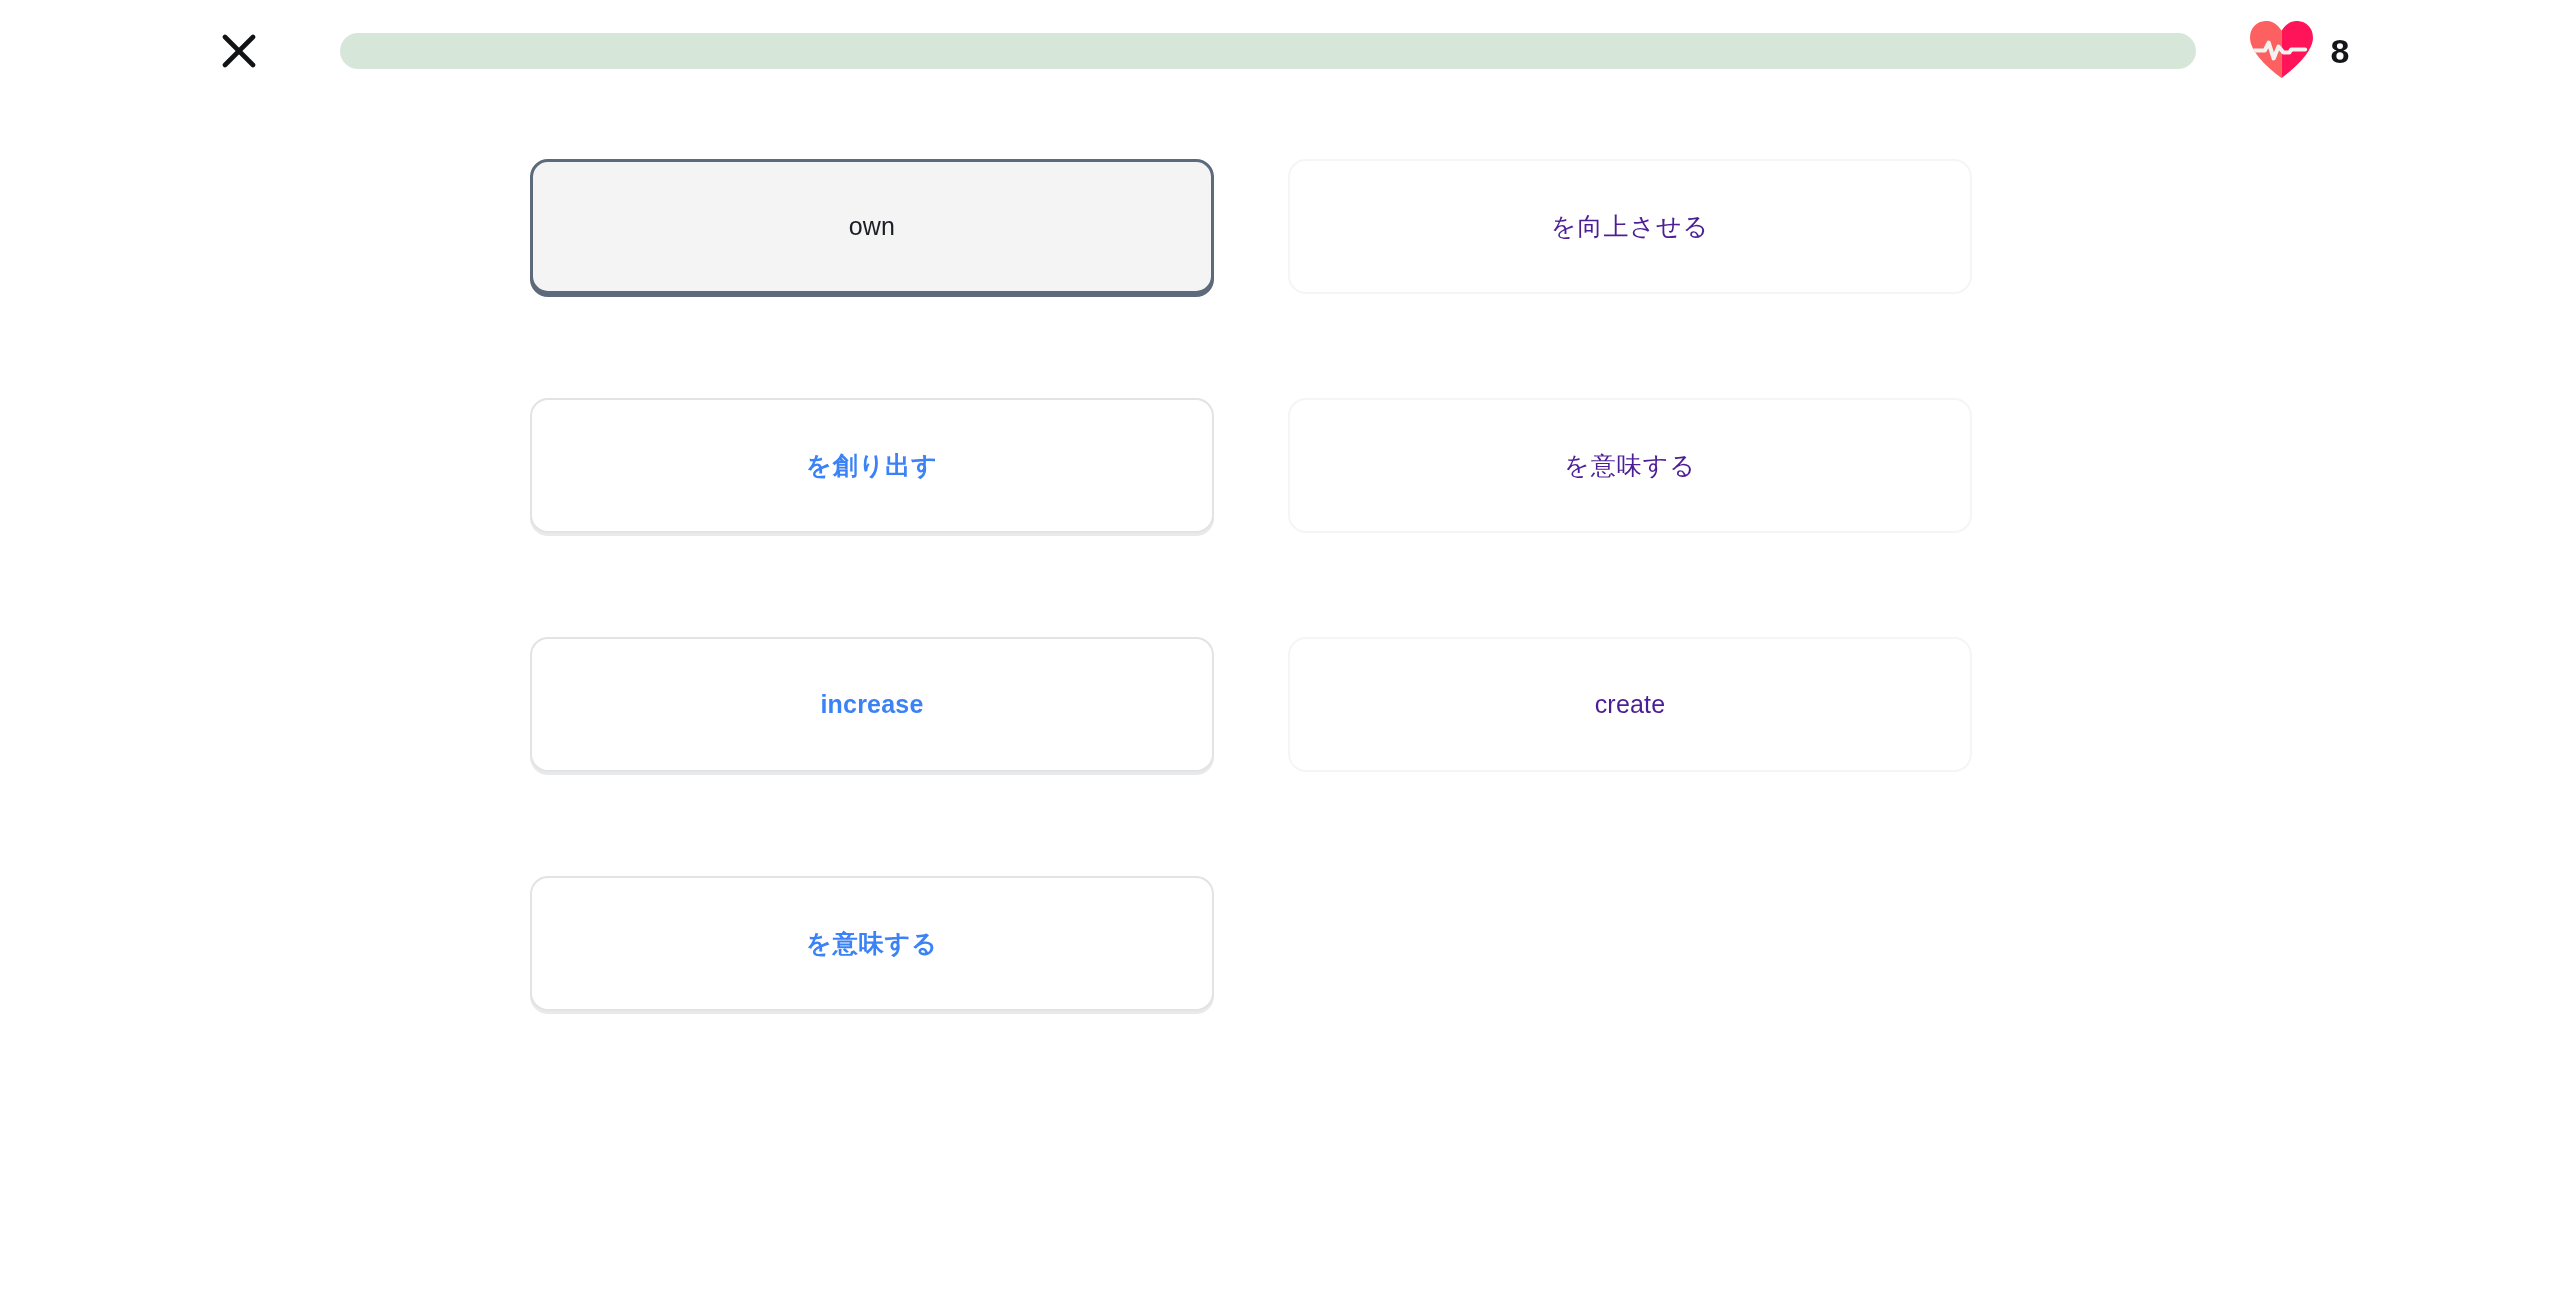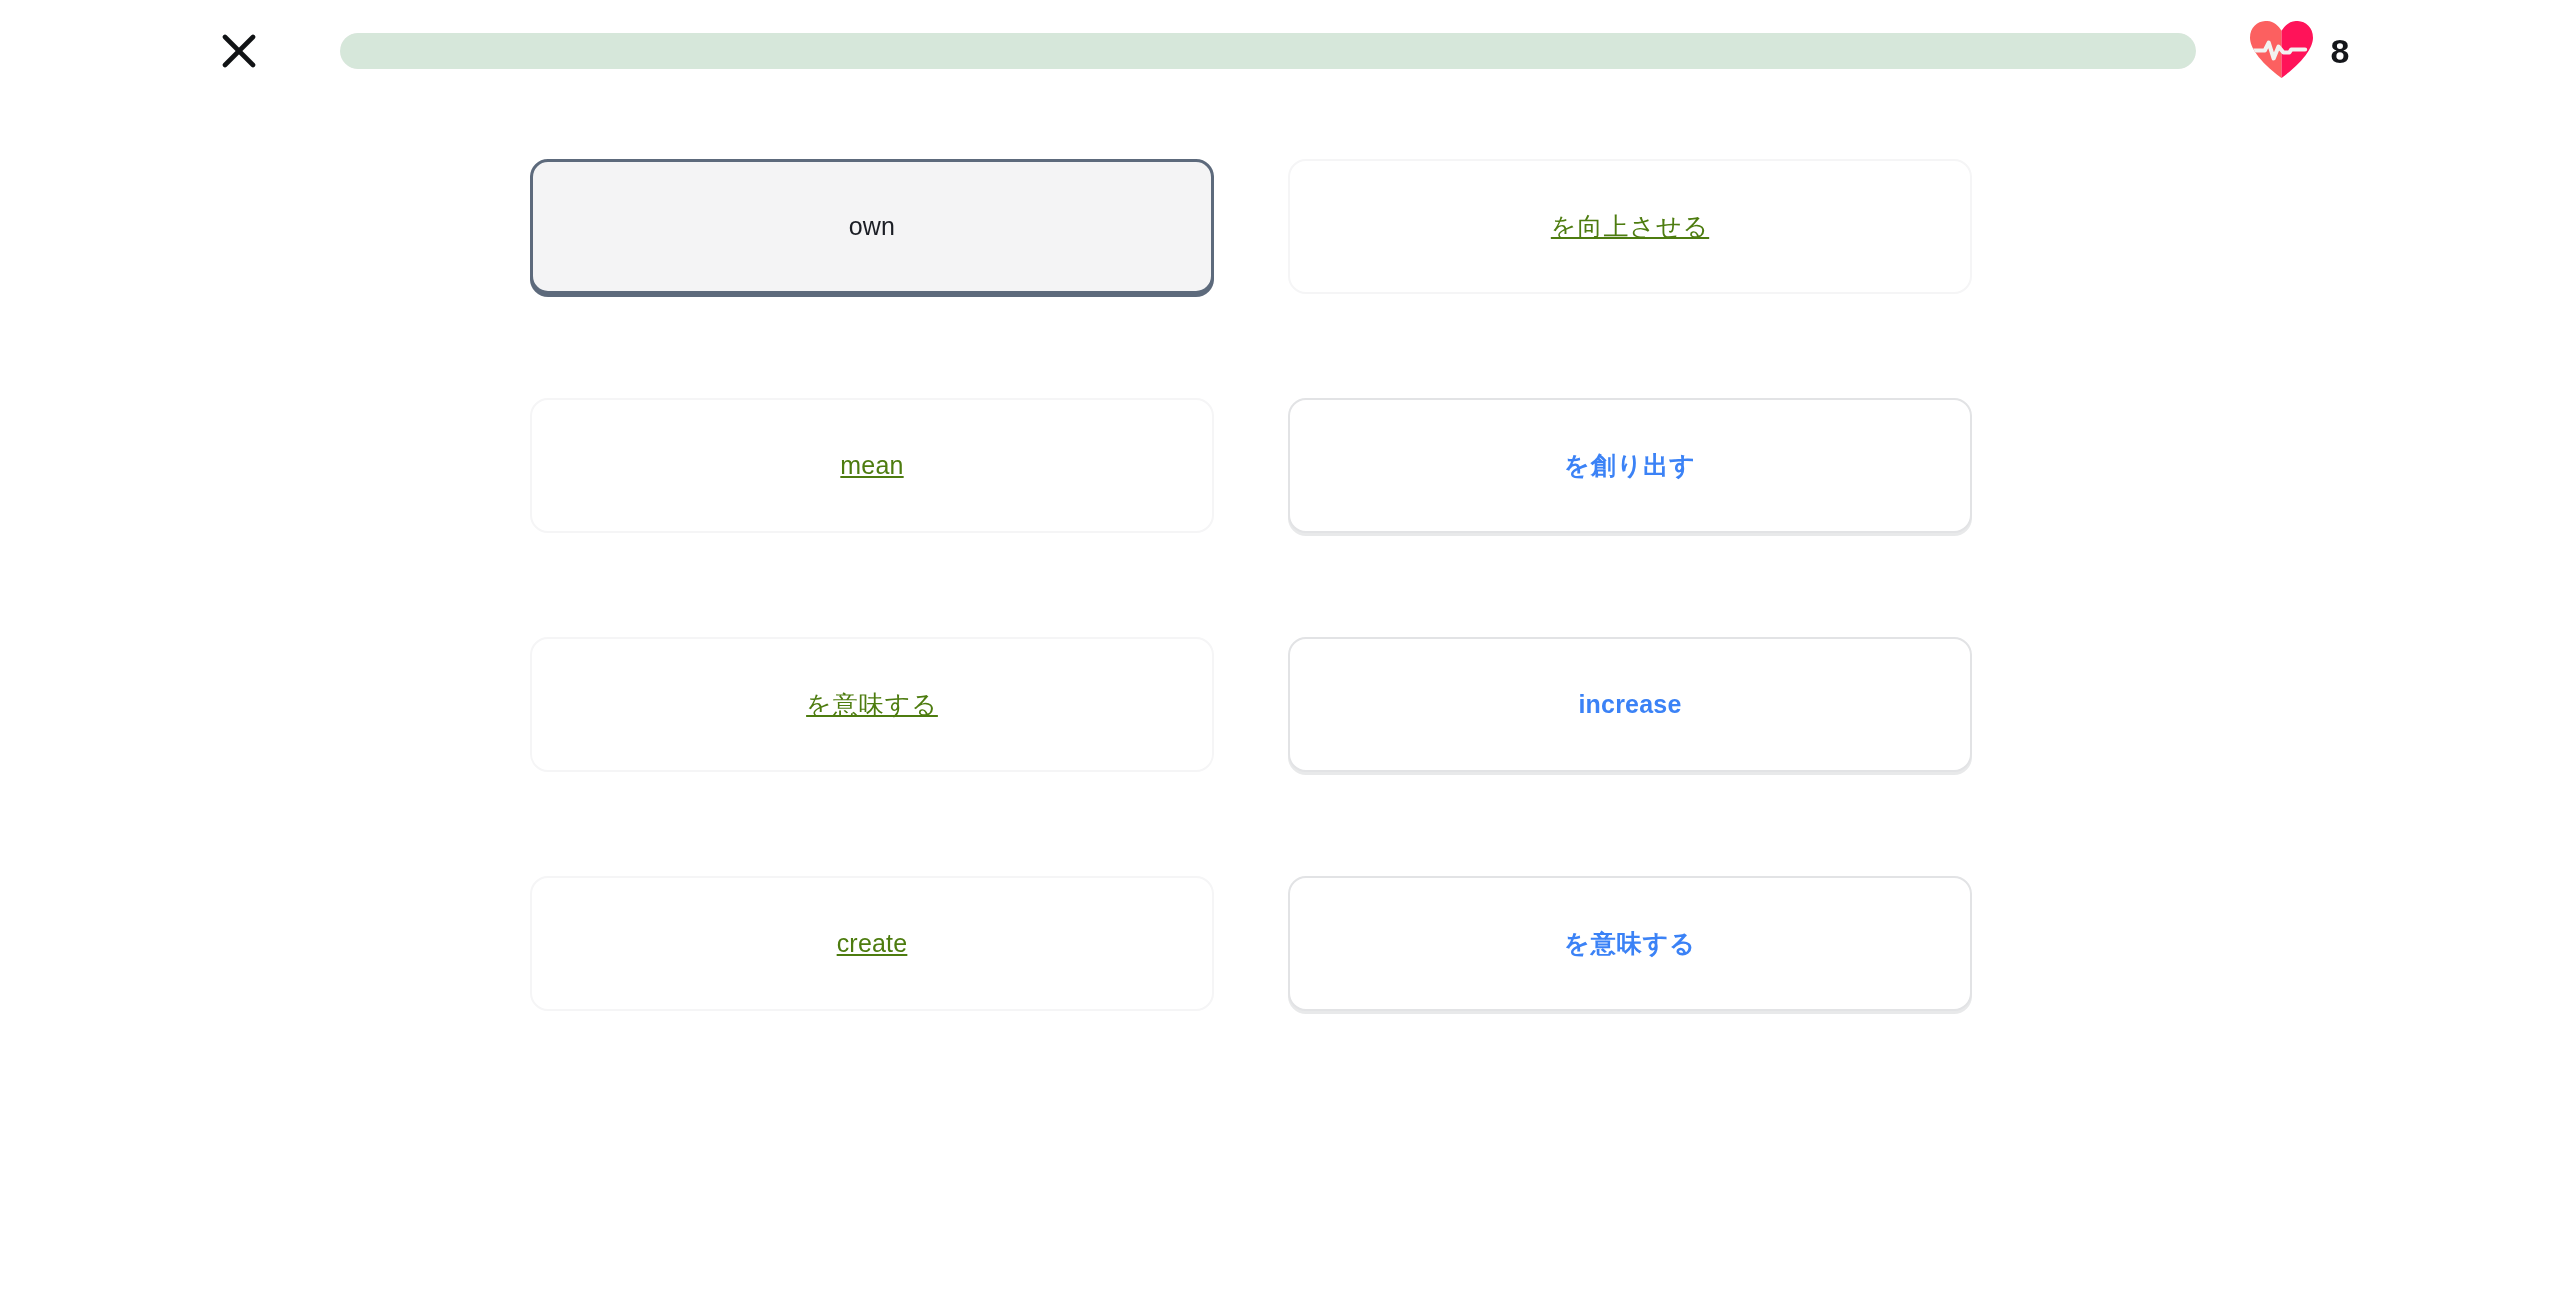--- a/index.html
+++ b/index.html
@@ -136,22 +136,21 @@
   }
 
   
   .card.is-matched {
     background: #ffffff;
     border: 2px solid #f5f5f6;
     box-shadow: none;
   }
   .card.is-matched .card-label {
     font-weight: normal;
-    color: #4d7c0f;
-    text-decoration: underline;
+    color: #4c1d95;
   }
 </style>
 </head>
 <body>
 
 <div class="screen">
 
   <div class="header">
 
     <button class="close-btn" aria-label="Close">
@@ -186,23 +185,20 @@
 
   </div>
 
   <div class="grid" id="card-grid">
       <div class="card lang-en is-selected">
         <span class="card-label">own</span>
       </div>
       <div class="card lang-ja is-matched">
         <span class="card-label">を向上させる</span>
       </div>
-      <div class="card lang-en is-matched">
-        <span class="card-label">mean</span>
-      </div>
       <div class="card lang-ja">
         <span class="card-label">を創り出す</span>
       </div>
       <div class="card lang-ja is-matched">
         <span class="card-label">を意味する</span>
       </div>
       <div class="card lang-en">
         <span class="card-label">increase</span>
       </div>
       <div class="card lang-en is-matched">

